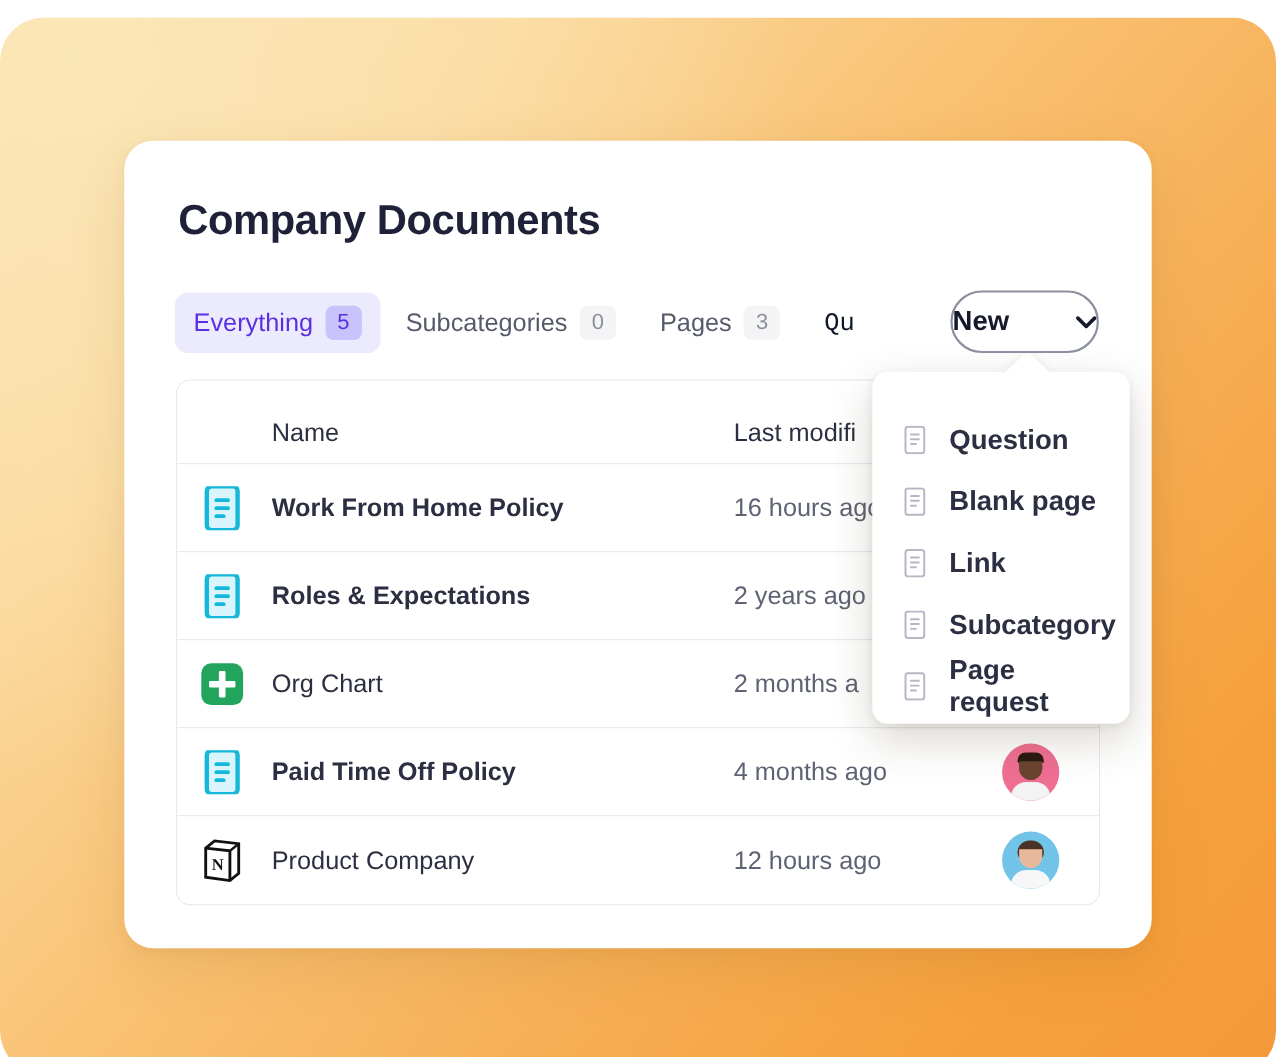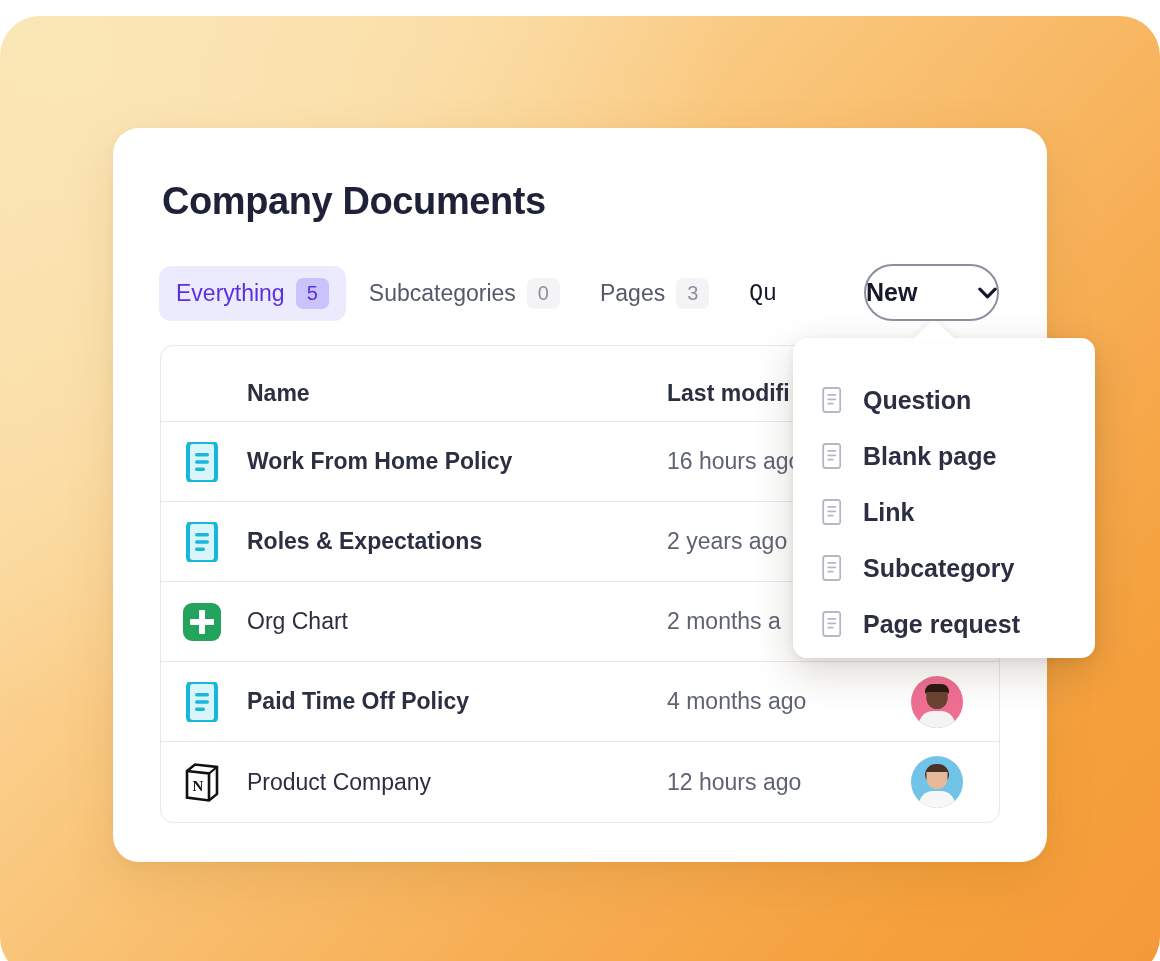--- a/index.html
+++ b/index.html
@@ -80,21 +80,21 @@
     overflow:hidden;
   }
   .trow {
     display:flex; align-items:center;
     height:80px; padding:0 22px;
     border-bottom:1px solid #e7e8ec;
   }
   .trow:last-child { border-bottom:none; }
   .thead { height:76px; }
   .thead .c-name, .thead .c-mod {
-    font-size:23px; font-weight:bold; color:#2c2f41;margin-top:20px;
+    font-size:23px; font-weight:normal; color:#2c2f41;margin-top:20px;
   }
   .c-icon { width:64px; flex:0 0 64px; display:flex; align-items:center; }
   .c-name { flex:1 1 auto; font-size:23px; color:#2c2f41; }
   .c-name.bold { font-weight:bold; }
   .c-name.med  { font-weight:normal; }
   .c-mod  { width:230px; flex:0 0 230px; font-size:23px; color:#5e6374; }
   .c-av   { width:80px; flex:0 0 80px; display:flex; justify-content:center; }
 
   
   .ic-doc { width:38px; height:40px; }
@@ -135,21 +135,21 @@
     display:flex; align-items:center; justify-content:space-between; gap:12px;
     font-size:25px; font-weight:bold; color:#16182c;
     cursor:pointer;
     z-index:40;
   }
   #chev { width:19px; height:12px; }
 
   
   #dropdown {
     position:absolute; left:793px; top:322px;
-    width:302px; height:320px;
+    width:234px; height:320px;
     background:#ffffff; border-radius:14px;
     box-shadow:0 14px 40px rgba(60,40,10,.19), 0 2px 8px rgba(60,40,10,.08);
     padding:34px 0 28px 0;
     z-index:30;
   }
   #dd-arrow {
     position:absolute; left:911px; top:303px;
     width:0; height:0;
     border-left:23px solid transparent;
     border-right:23px solid transparent;

